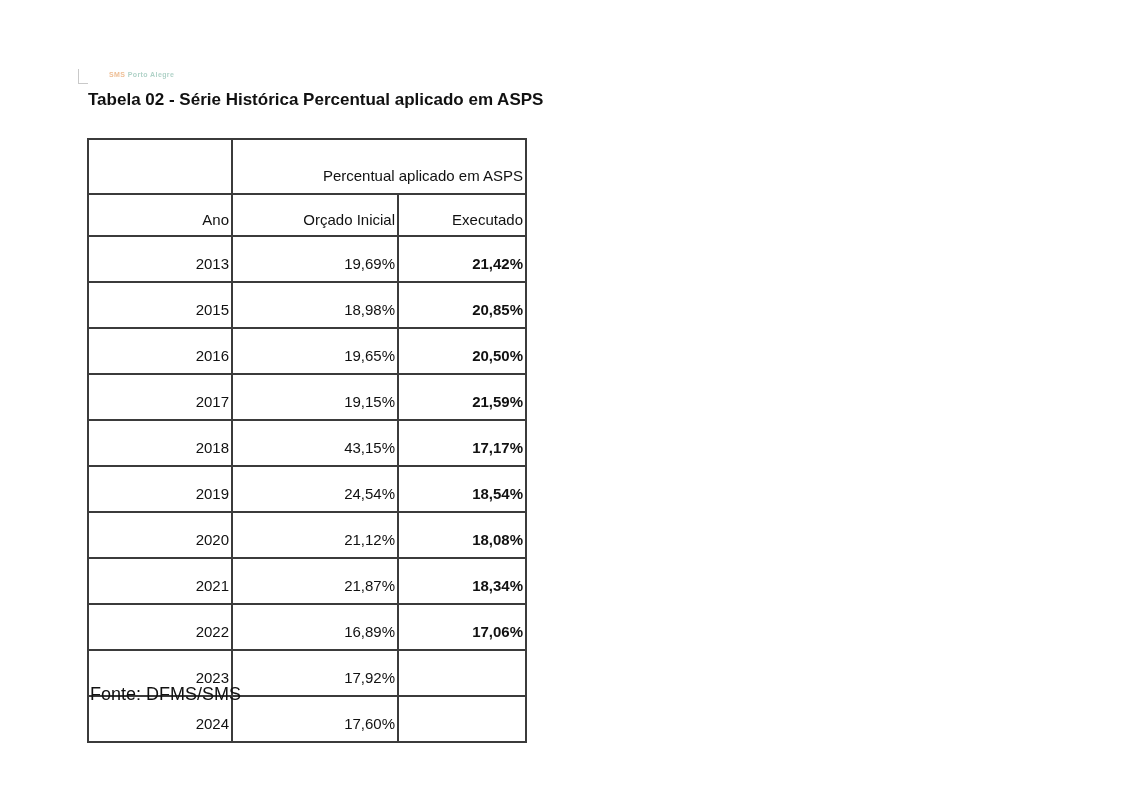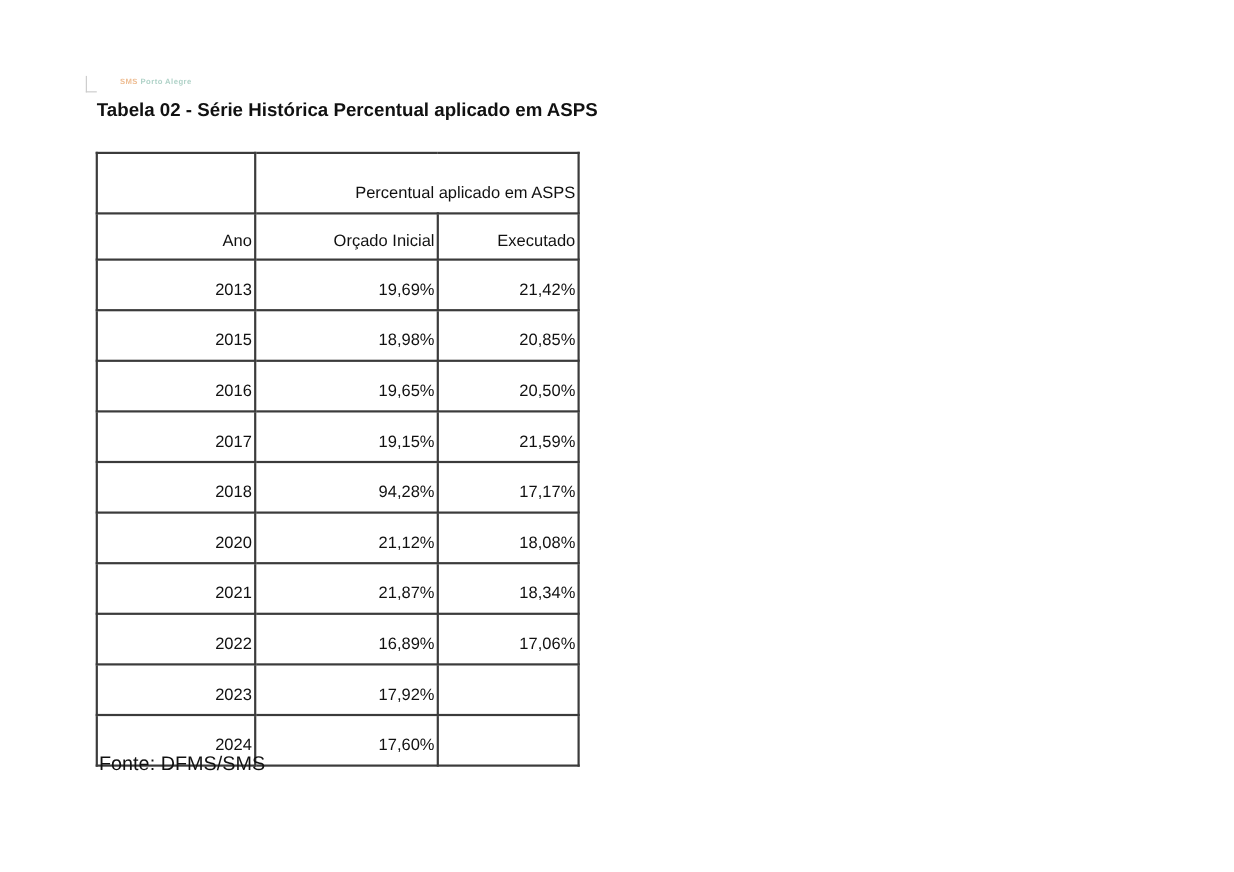--- a/index.html
+++ b/index.html
@@ -75,21 +75,21 @@
     padding-bottom: 9px;
   }
   tr.colhead td {
     height: 33px;
     padding-bottom: 7px;
     padding-left: 36px;
   }
   tr.data td {
     height: 35px;
   }
-  td.exec { font-weight: normal; }
+  td.exec { font-weight: bold; }
   .source-note {
     position: absolute;
     left: 90px;
     top: 684px;
     font-size: 18px;
     white-space: nowrap;
   }
 </style>
 </head>
 <body>
@@ -137,22 +137,27 @@
         <td>19,65%</td>
         <td class="exec">20,50%</td>
       </tr>
       <tr class="data">
         <td>2017</td>
         <td>19,15%</td>
         <td class="exec">21,59%</td>
       </tr>
       <tr class="data">
         <td>2018</td>
-        <td>94,28%</td>
+        <td>43,15%</td>
         <td class="exec">17,17%</td>
+      </tr>
+      <tr class="data">
+        <td>2019</td>
+        <td>24,54%</td>
+        <td class="exec">18,54%</td>
       </tr>
       <tr class="data">
         <td>2020</td>
         <td>21,12%</td>
         <td class="exec">18,08%</td>
       </tr>
       <tr class="data">
         <td>2021</td>
         <td>21,87%</td>
         <td class="exec">18,34%</td>

